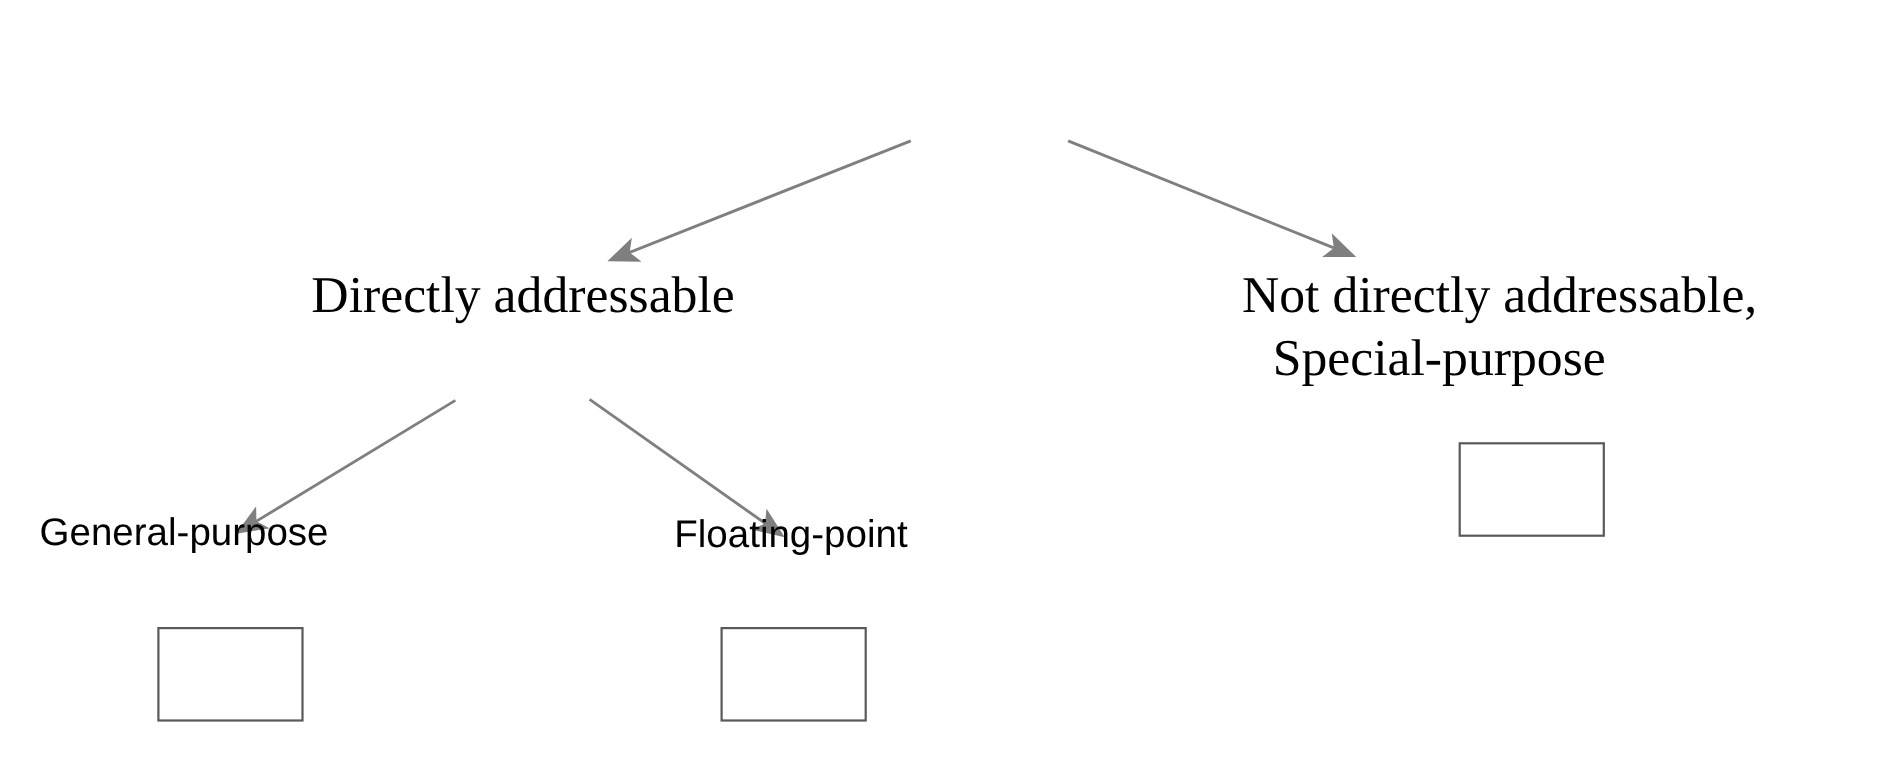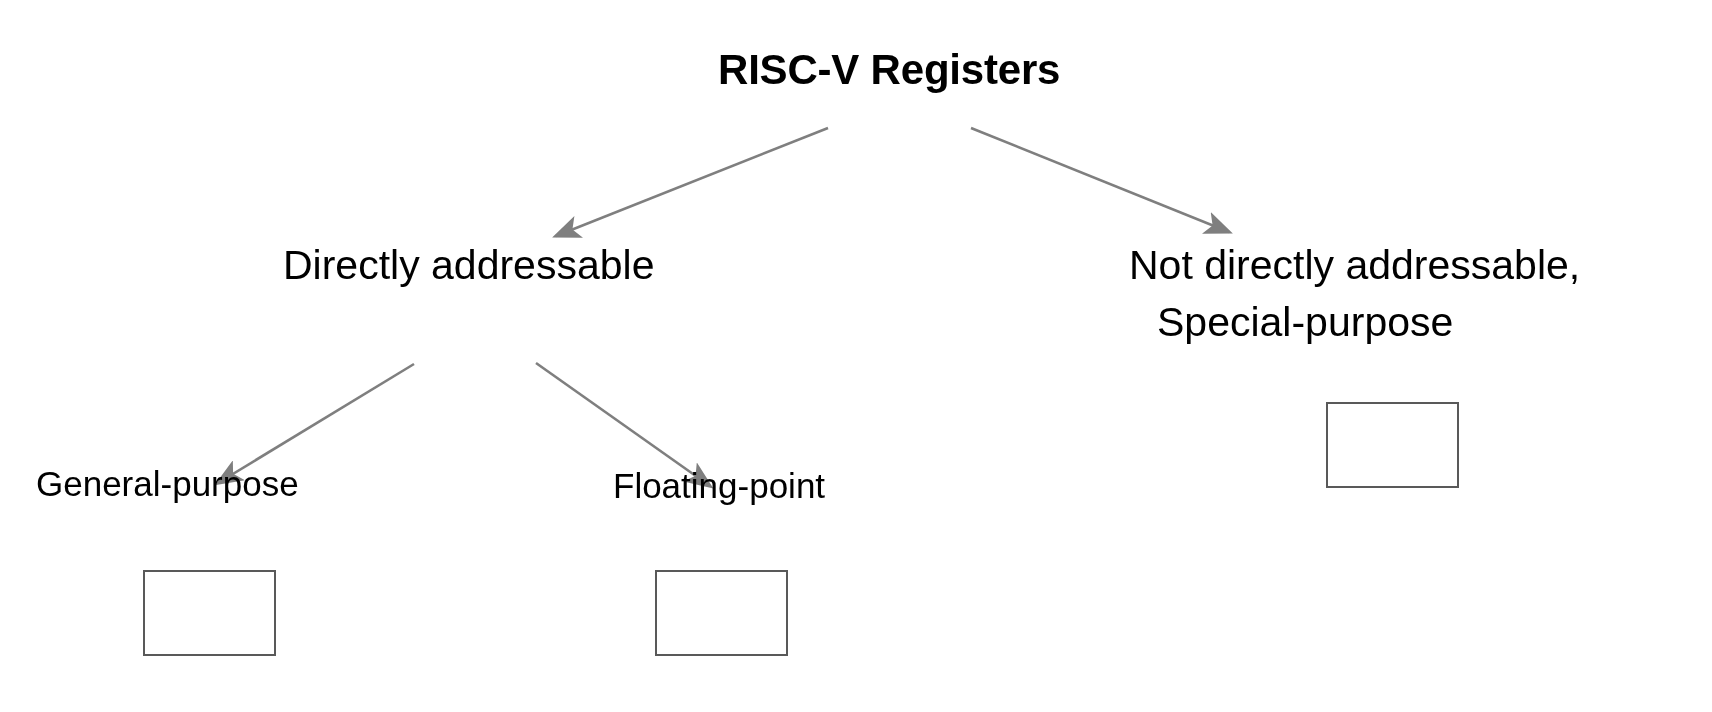--- a/index.html
+++ b/index.html
@@ -33,21 +33,22 @@
     line-height: 1.12;
     color: #000000;
     font-weight: normal;
   }
   .node-title {
     font-weight: bold;
     font-size: 42px;
     letter-spacing: -0.2px;
   }
   .node-l2 {
-    font-size: 41px;
+    font-size: 47px;
+    font-family: Liberation Serif, serif;
   }
   .node-l3 {
     font-size: 35px;
   }
   .multiline {
     text-align: center;
   }
   .placeholder-box {
     position: absolute;
     border: 2px solid #595959;
@@ -69,21 +70,20 @@
 
     <line x1="828" y1="128" x2="556" y2="236" stroke="#7f7f7f" stroke-width="2.6" marker-end="url(#arrowhead)"></line>
 
     <line x1="971" y1="128" x2="1229" y2="232" stroke="#7f7f7f" stroke-width="2.6" marker-end="url(#arrowhead)"></line>
 
     <line x1="414" y1="364" x2="218" y2="483" stroke="#7f7f7f" stroke-width="2.6" marker-end="url(#arrowhead)"></line>
 
     <line x1="536" y1="363" x2="710" y2="486" stroke="#7f7f7f" stroke-width="2.6" marker-end="url(#arrowhead)"></line>
   </svg>
 
-  <div class="node-label node-title" style="left:718px; top:46px;">RISC-V Registers</div>
 
   <div class="node-label node-l2" style="left:283px; top:243px;">Directly addressable</div>
 
   <div class="node-label node-l2 multiline" style="left:1129px; top:243px;">Not directly addressable,</div>
 
   <div class="node-label node-l2 multiline" style="left:1157px; top:300px;">Special-purpose</div>
 
   <div class="node-label node-l3" style="left:36px; top:464px;">General-purpose</div>
 
   <div class="node-label node-l3" style="left:576px; top:466px;margin-left:37px;">Floating-point</div>

